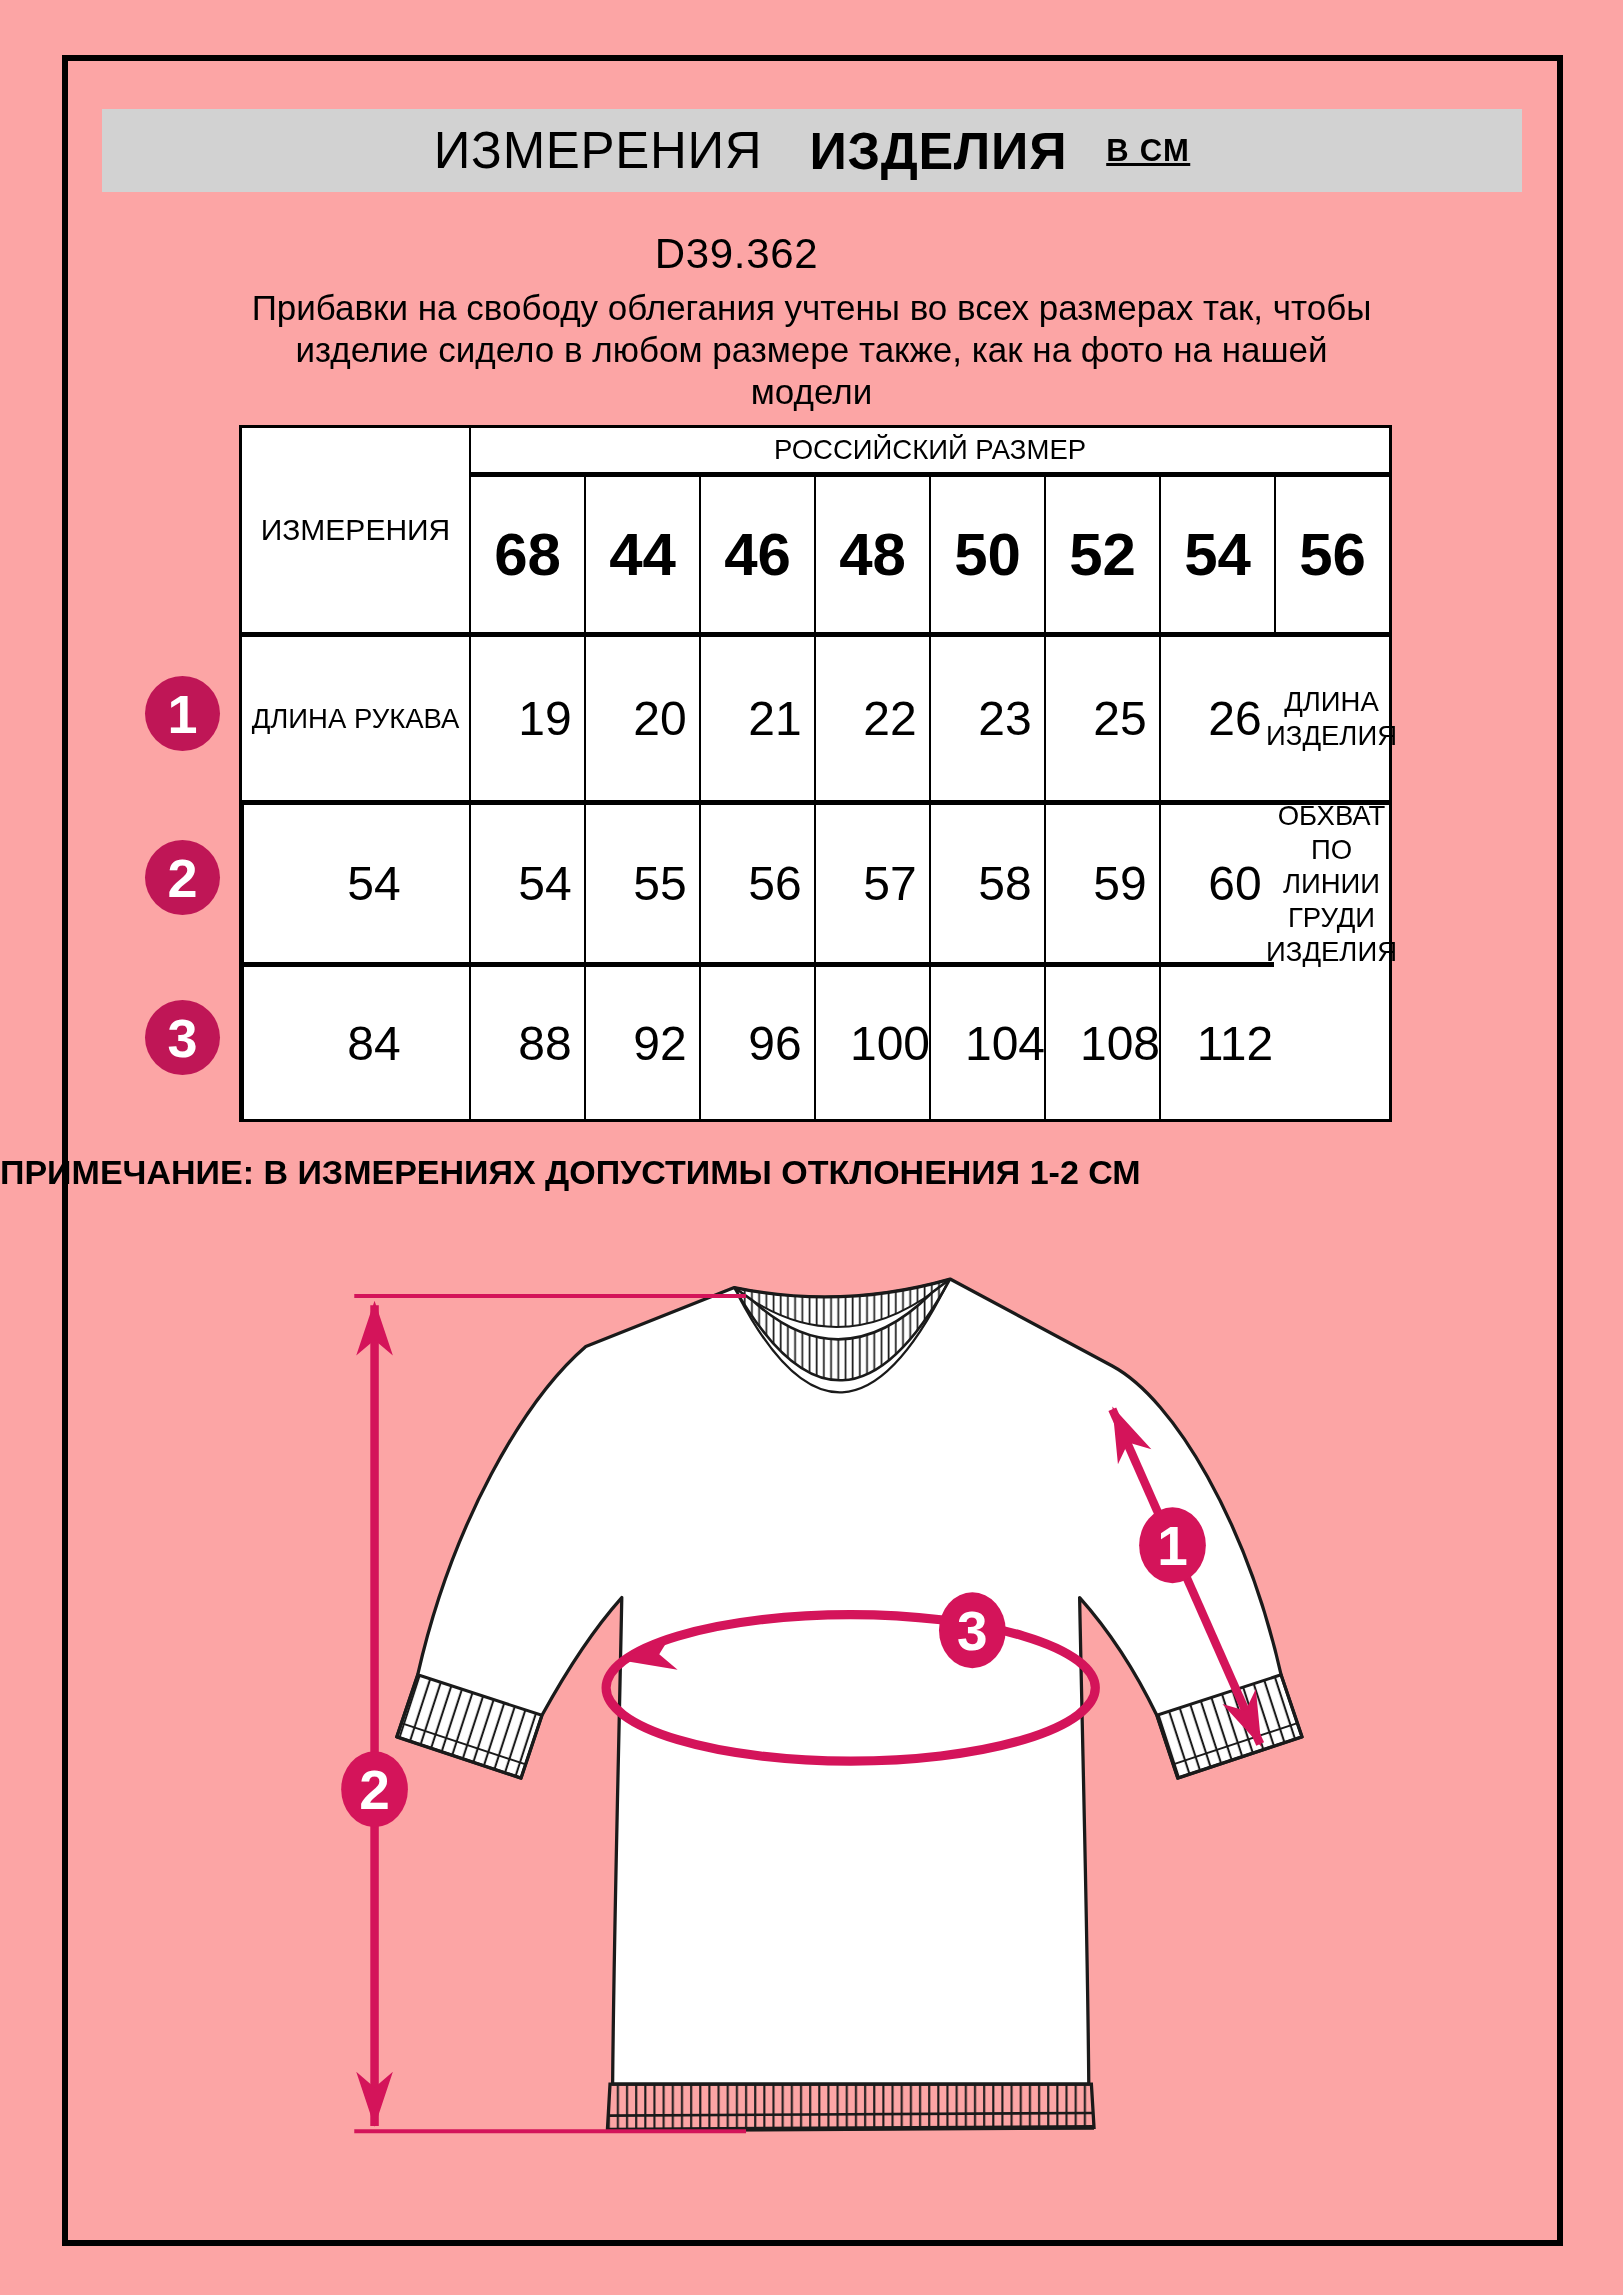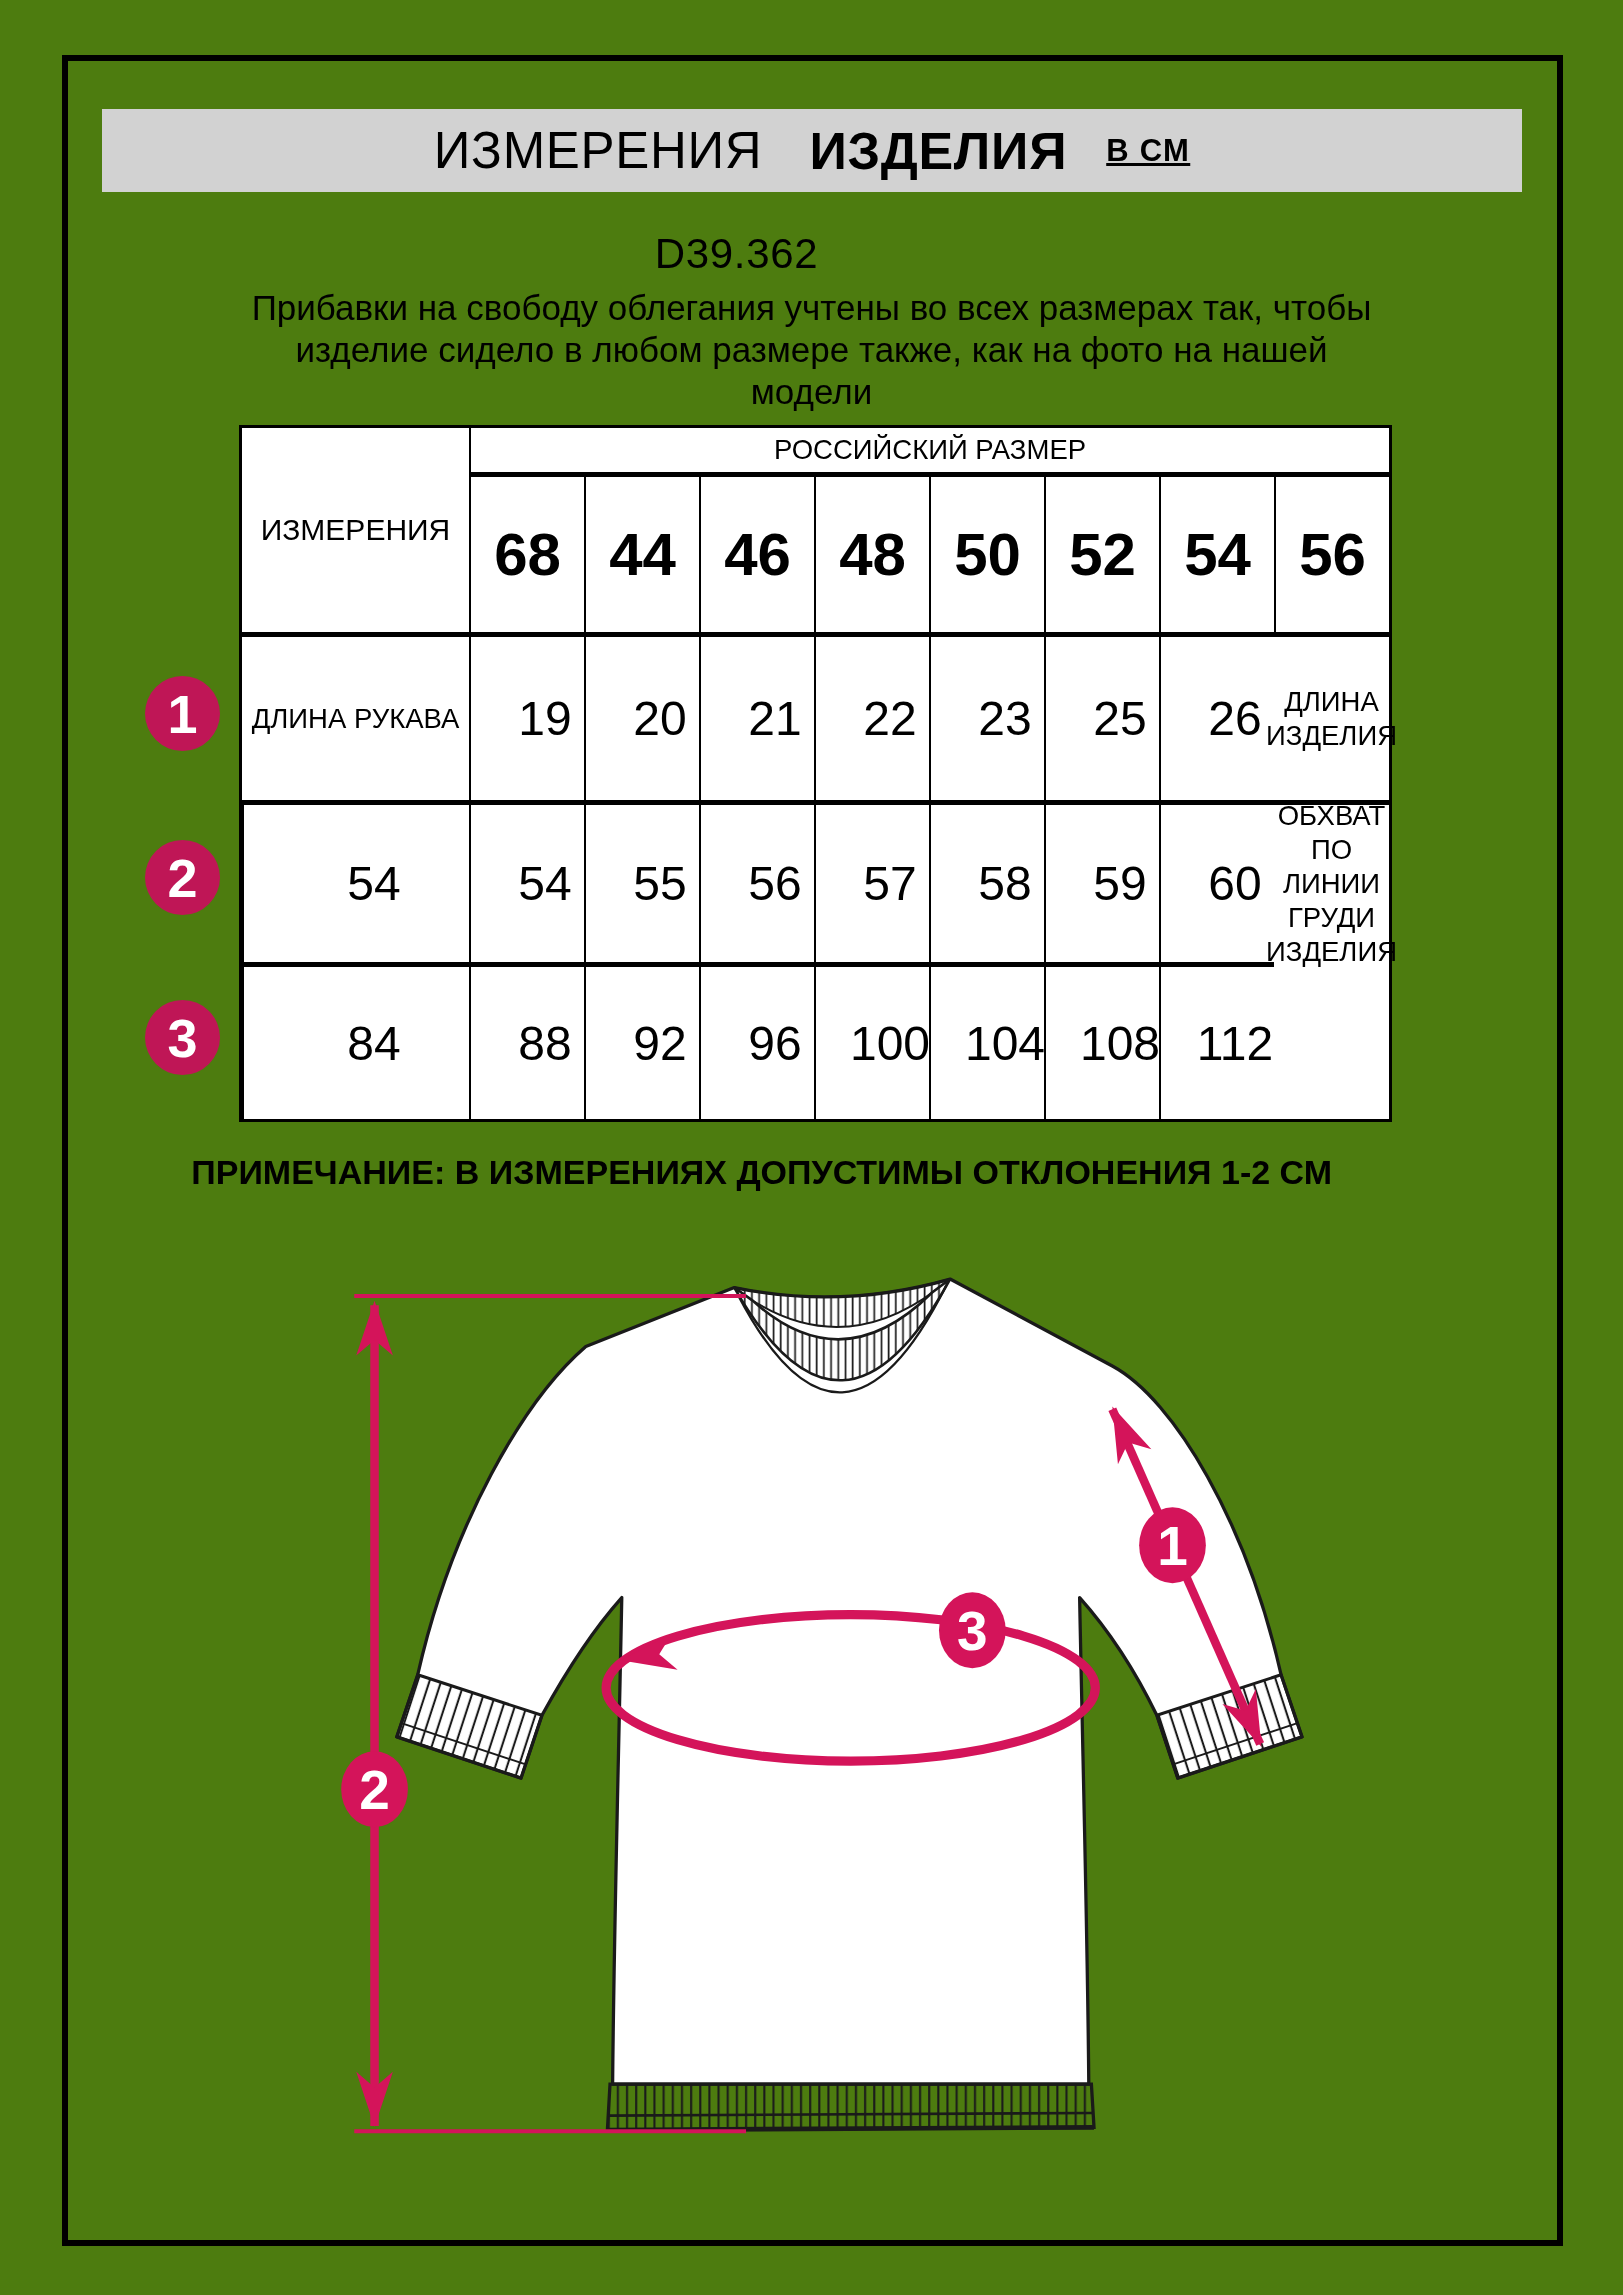--- a/index.html
+++ b/index.html
@@ -1,18 +1,18 @@
 <!DOCTYPE html>
 <html style="font-size:10.5px"><head>
 <meta charset="utf-8">
 <style>
   * { margin:0; padding:0; box-sizing:border-box; }
   html,body { background:#ffffff; }
   .page {
-    position:relative; width:1623px; height:2295px; background:#4d7c0f;
+    position:relative; width:1623px; height:2295px; background:#fca5a5;
     font-family:"Liberation Sans","DejaVu Sans",sans-serif; color:#000;
   }
   .frame {
     position:absolute; left:62px; top:55px; width:1501px; height:2191px;
     border:6.5px solid #000;
   }
   .titlebar {
     position:absolute; left:102px; top:109px; width:1420px; height:83px;
     background:#d2d2d2; display:flex; align-items:center; justify-content:center;
   }
@@ -42,21 +42,21 @@
   .ghead { grid-column:2/10; grid-row:1; font-size:27.5px; }
   .szcell { font-size:60px; font-weight:700; }
   .rowlabel { font-size:27.5px; line-height:34px; white-space:pre-line; }
   .valcell { font-size:48px;padding-left:35px; }
   .badge {
     position:absolute; width:75px; height:75px; border-radius:50%;
     background:#bf1656; color:#fff; font-size:54px; font-weight:700;
     display:flex; align-items:center; justify-content:center;
   }
   .note {
-    position:absolute; left:0; top:1153px; width:1332px; text-align:right;
+    position:absolute; left:0; top:1153px; width:1332px; text-align:left;
     font-size:34px; font-weight:700;
   }
   .sketch { position:absolute; left:262px; top:1230px; }
 </style>
 </head>
 <body>
 
 <div class="page">
   <div class="frame"></div>
 

